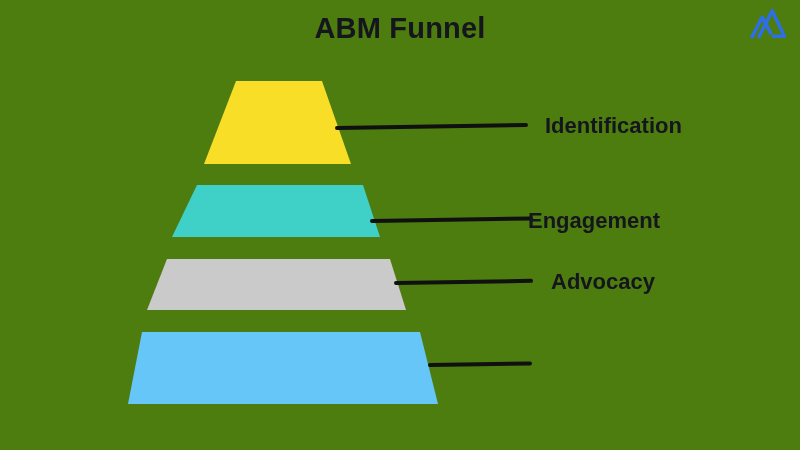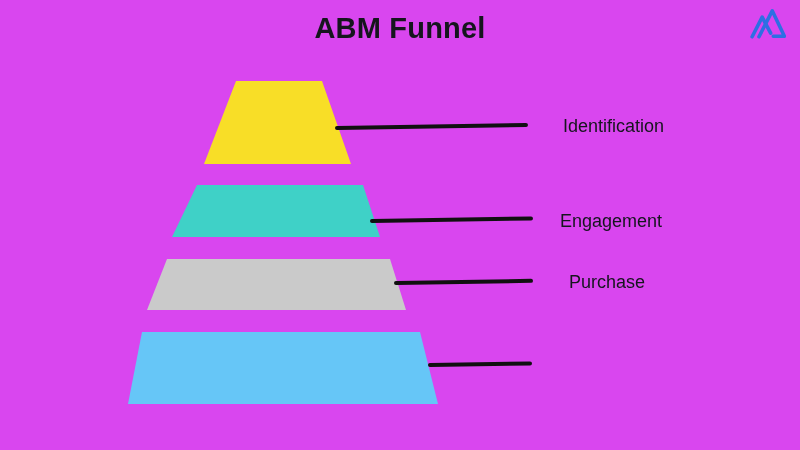--- a/index.html
+++ b/index.html
@@ -47,31 +47,31 @@
 
   
   .connector { position: absolute; height: 3.5px; transform: rotate(-0.9deg);
                transform-origin: left center; border-radius: 2px; }
   .connector.c0 { left: 335px; top: 126px; width: 193px; }
   .connector.c1 { left: 370px; top: 219px; width: 163px; }
   .connector.c2 { left: 394px; top: 281px; width: 139px; }
   .connector.c3 { left: 428px; top: 363px; width: 104px; }
 
   
-  .stage-label { position: absolute; font-size: 18px; line-height: 22px;
-                 font-weight: 400; white-space: nowrap; margin-left: 18px; }
+  .stage-label { position: absolute; font-size: 22px; line-height: 22px;
+                 font-weight: 700; white-space: nowrap; }
   .stage-label.l0 { left: 545px; top: 115px; }
-  .stage-label.l1 { left: 542px; top: 210px; }
+  .stage-label.l1 { left: 528px; top: 210px; }
   .stage-label.l2 { left: 551px; top: 271px; }
   .stage-label.l3 { left: 552px; top: 354px; }
 </style>
 </head>
 <body>
 
-<div class="canvas" style="background: #d946ef;">
+<div class="canvas" style="background: #4d7c0f;">
 
   <h1 class="page-title" style="color: rgb(21, 21, 29);">ABM Funnel</h1>
 
   <div class="logo" style="color: rgb(46, 111, 227);">
     <svg viewBox="0 0 34 30" fill="none" xmlns="http://www.w3.org/2000/svg">
       <path d="M2 28 L11.5 9.5 L19.5 24.5" stroke="currentColor" stroke-width="3.4" stroke-linecap="round" stroke-linejoin="round"></path>
       <path d="M8.5 28 L21 3.5 L32.5 27.5 L22 27.5" stroke="currentColor" stroke-width="3.4" stroke-linecap="round" stroke-linejoin="round"></path>
     </svg>
   </div>
 
@@ -80,15 +80,15 @@
   <div class="trap s2" style="background: rgb(202, 202, 202);"></div>
   <div class="trap s3" style="background: rgb(102, 198, 247);"></div>
 
   <div class="connector c0" style="background: rgb(16, 16, 16);"></div>
   <div class="connector c1" style="background: rgb(16, 16, 16);"></div>
   <div class="connector c2" style="background: rgb(16, 16, 16);"></div>
   <div class="connector c3" style="background: rgb(16, 16, 16);"></div>
 
   <div class="stage-label l0" style="color: rgb(21, 21, 29);">Identification</div>
   <div class="stage-label l1" style="color: rgb(21, 21, 29);">Engagement</div>
-  <div class="stage-label l2" style="color: rgb(21, 21, 29);">Purchase</div>
+  <div class="stage-label l2" style="color: rgb(21, 21, 29);">Advocacy</div>
 
 </div>
 
 </body></html>

